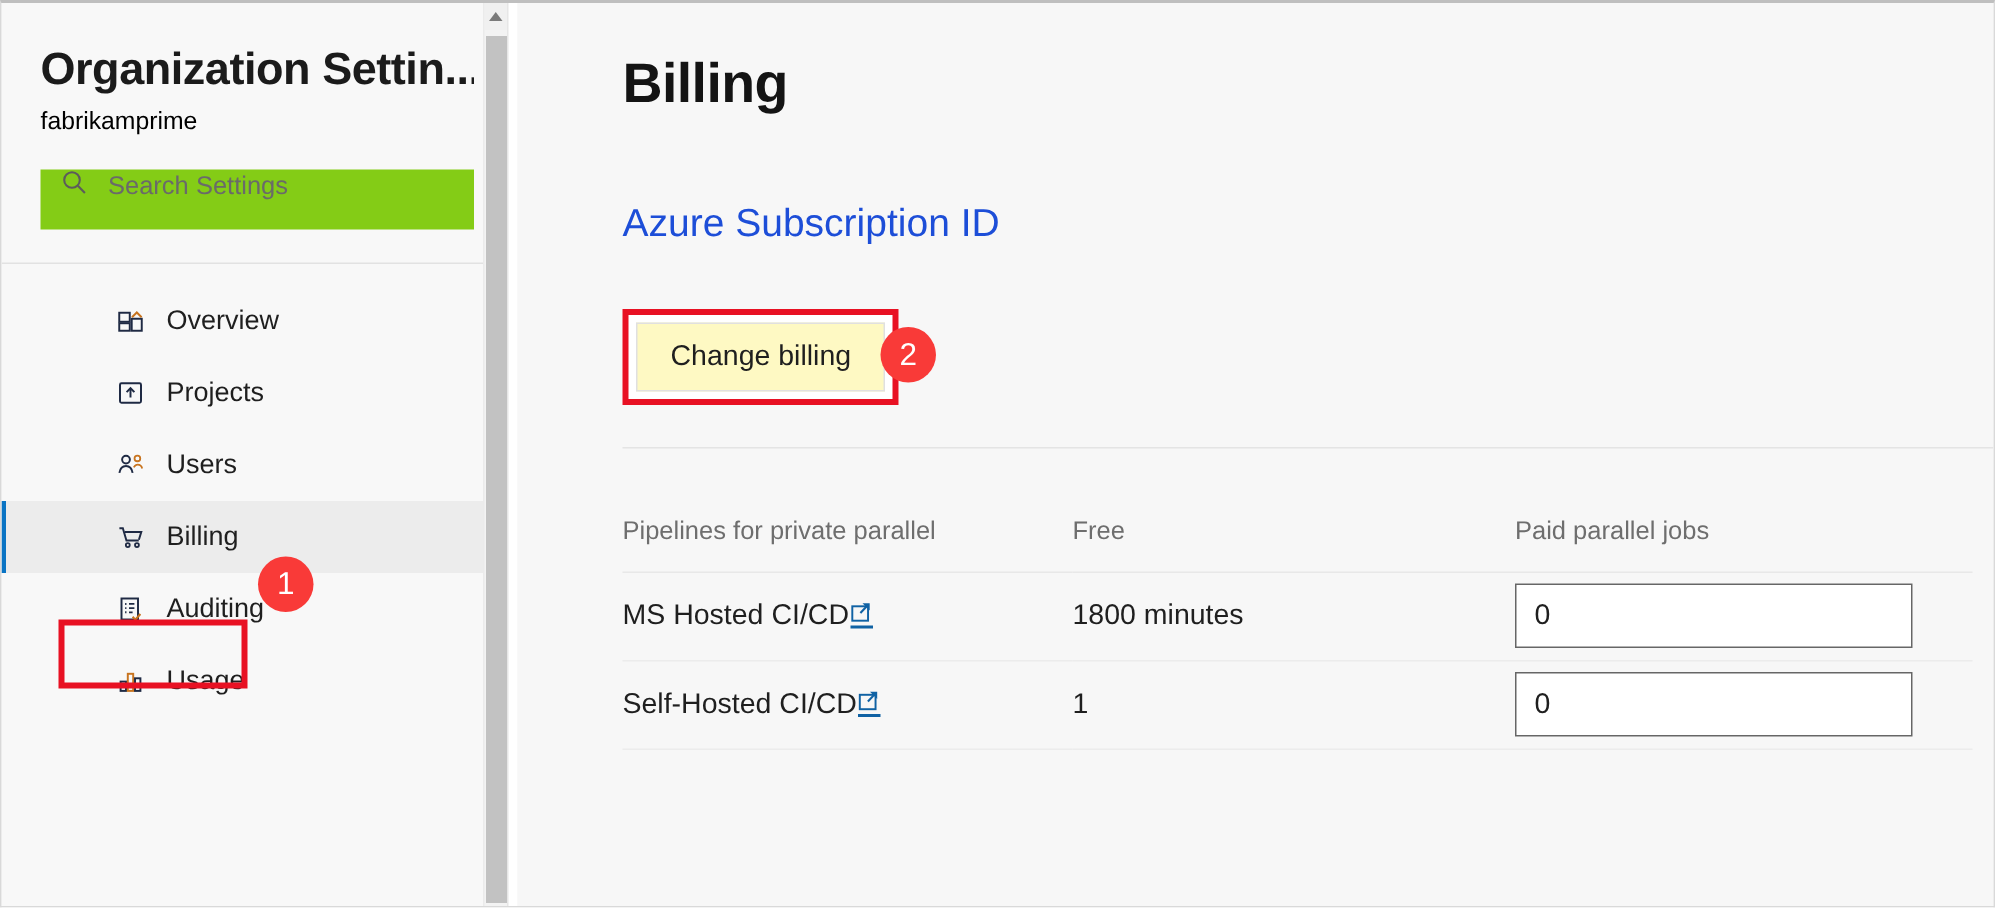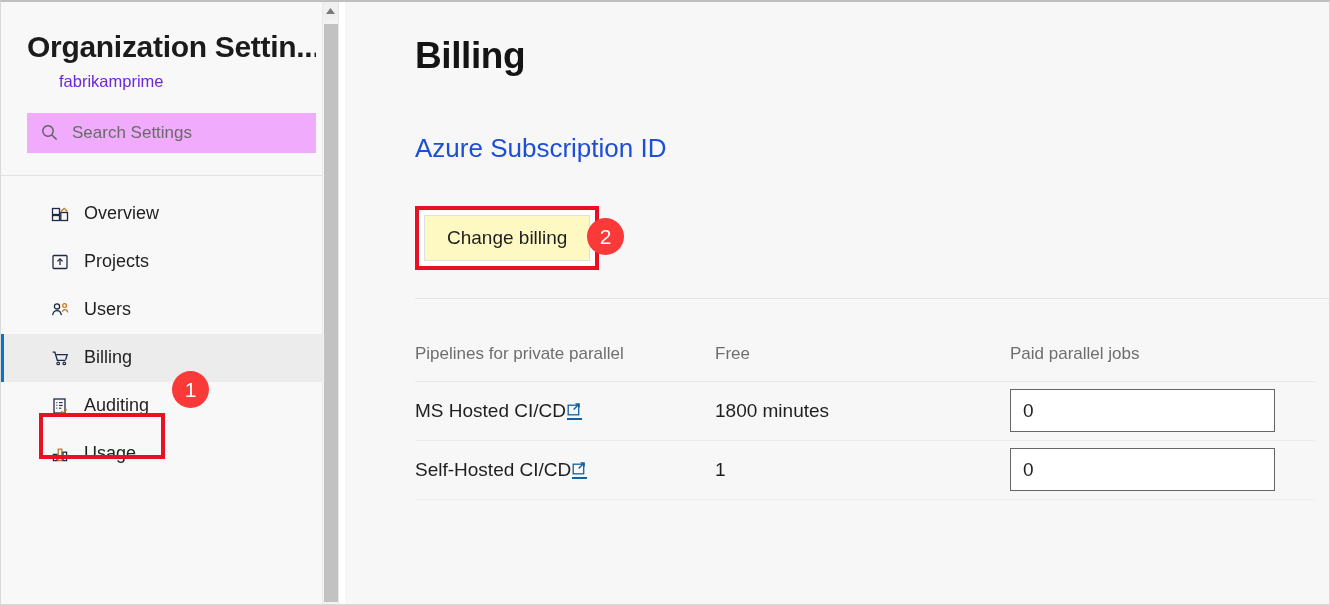--- a/index.html
+++ b/index.html
@@ -39,32 +39,31 @@
     font-weight: bold;
     color: #1b1b1b;
     letter-spacing: -0.3px;
     line-height: 1.15;
     white-space: nowrap;
     overflow: hidden;
   }
   .org-sub {
     margin-top: 7px;
     font-size: 16.5px;
-    color: #6d28d9;
-    margin-left: 32px;
+    color: #000000;
   }
   .search-wrap {
     margin: 22px 0 0 0;
     padding: 0 22px 0 26px;
   }
   .search-box {
     display: flex;
-    align-items: center;
+    align-items: flex-start;
     height: 40px;
-    background: #f0abfc;
+    background: #84cc16;
     border: none;
     padding: 0 10px 0 14px;
   }
   .search-box .mag { flex: 0 0 auto; display:flex; align-items:center; }
   .search-input {
     border: none;
     background: transparent;
     outline: none;
     margin-left: 12px;
     font-family: "Liberation Sans", sans-serif;
@@ -86,21 +85,21 @@
     font-weight: bold;
     color: #1b1b1b;
     padding: 22px 0 0 48px;
   }
   .nav-list { margin-top: 14px; }
   .nav-item {
     position: relative;
     display: flex;
     align-items: center;
     height: 48px;
-    padding-left: 48px;
+    padding-left: 75px;
     font-size: 18px;
     color: #1f1f1f;
     cursor: pointer;
   }
   .nav-item .ic {
     flex: 0 0 22px;
     width: 22px;
     height: 22px;
     display: flex;
     align-items: center;

